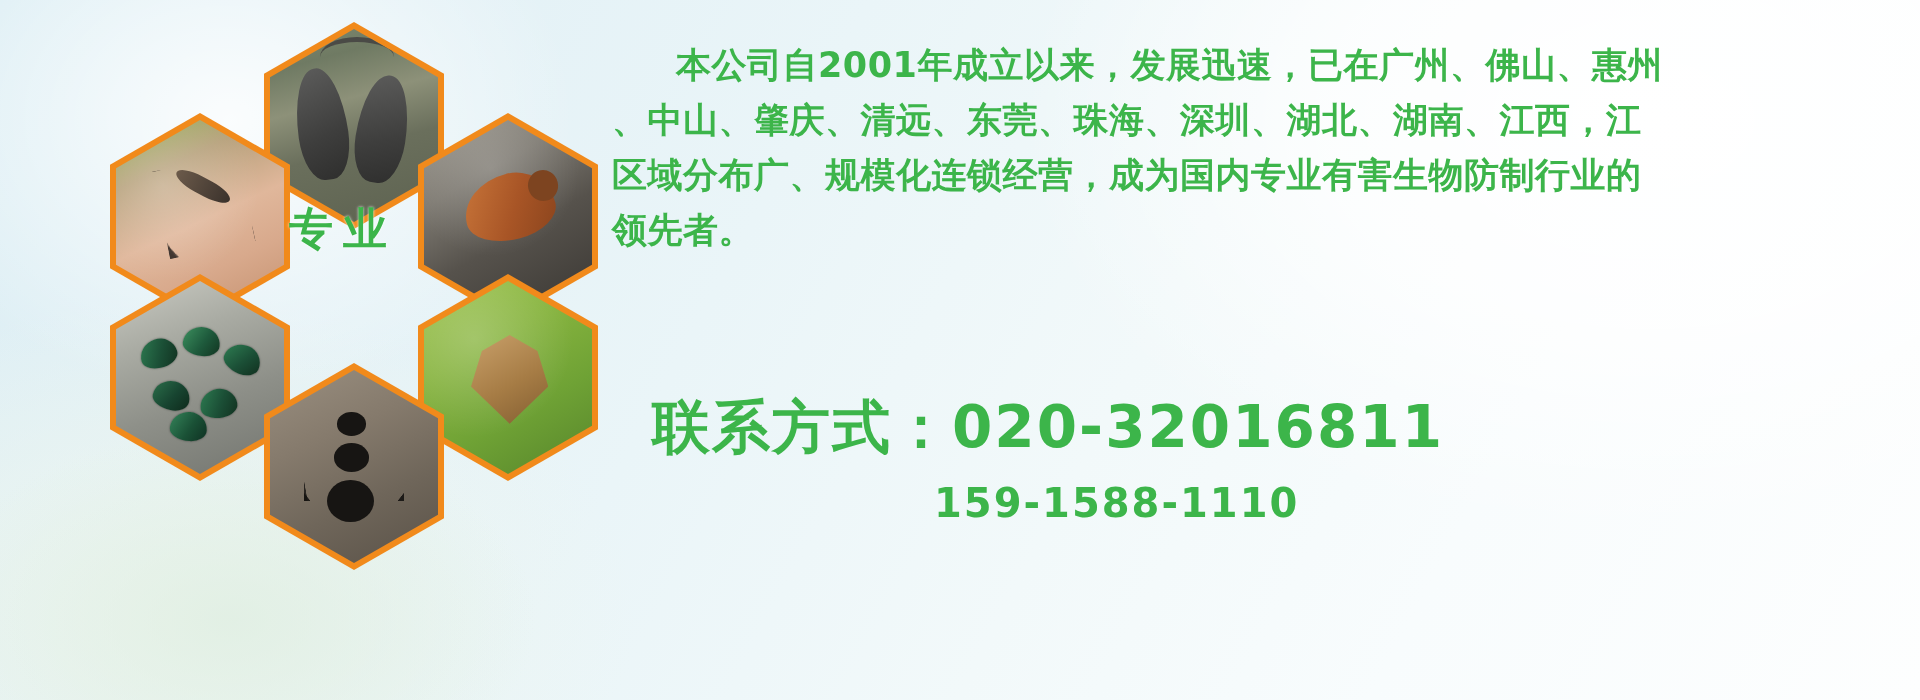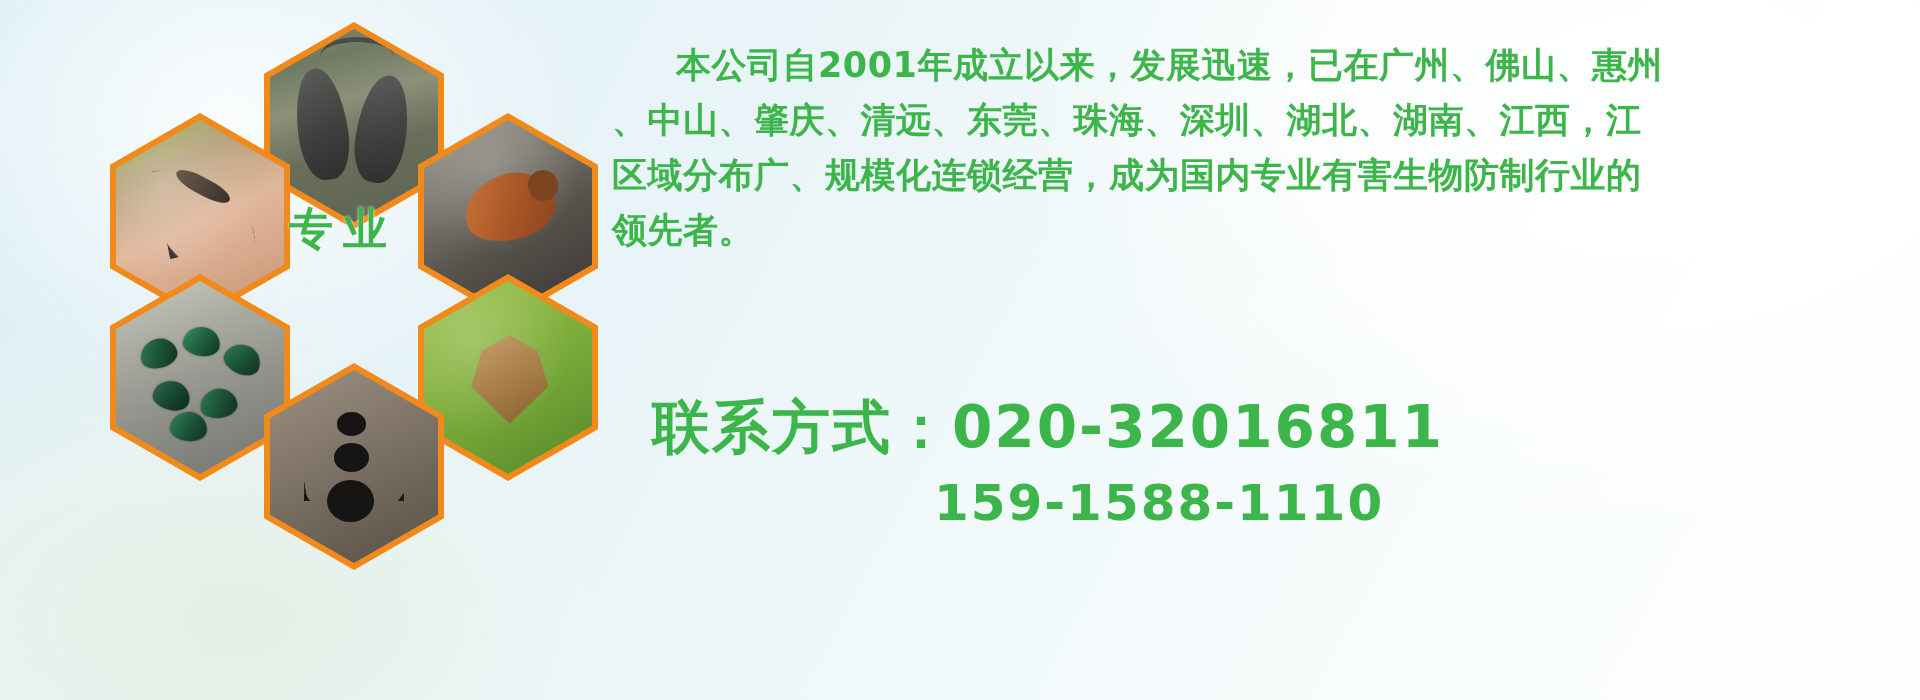--- a/index.html
+++ b/index.html
@@ -137,21 +137,21 @@
     letter-spacing:0.5px;
   }
   .copy p{margin:0;white-space:nowrap;}
   .copy p.indent{text-indent:64px;}
 
   .contact{
     position:absolute;left:620px;top:389px;width:1180px;
     color:#3cb54a;font-weight:bold;margin-left:32px;
   }
   .contact .line1{font-size:58px;line-height:76px;letter-spacing:2px;white-space:nowrap;}
-  .contact .line2{font-size:50px;line-height:76px;letter-spacing:2px;white-space:nowrap;padding-left:282px;}
+  .contact .line2{font-size:40px;line-height:76px;letter-spacing:2px;white-space:nowrap;padding-left:282px;}
 </style>
 </head>
 <body>
 
 <div class="banner">
 
   <div class="glow-tl"></div>
   <div class="glow-bl"></div>
 
   <div class="hex-cluster">

